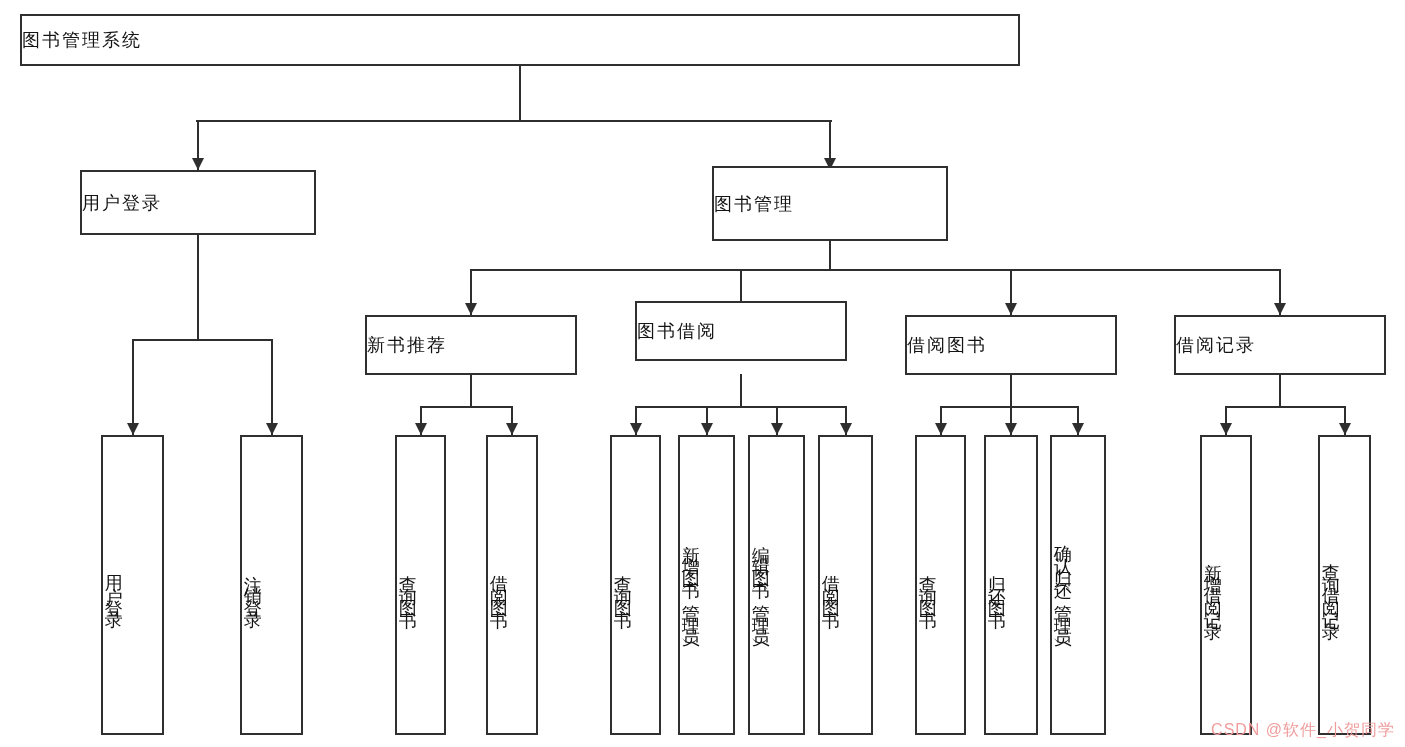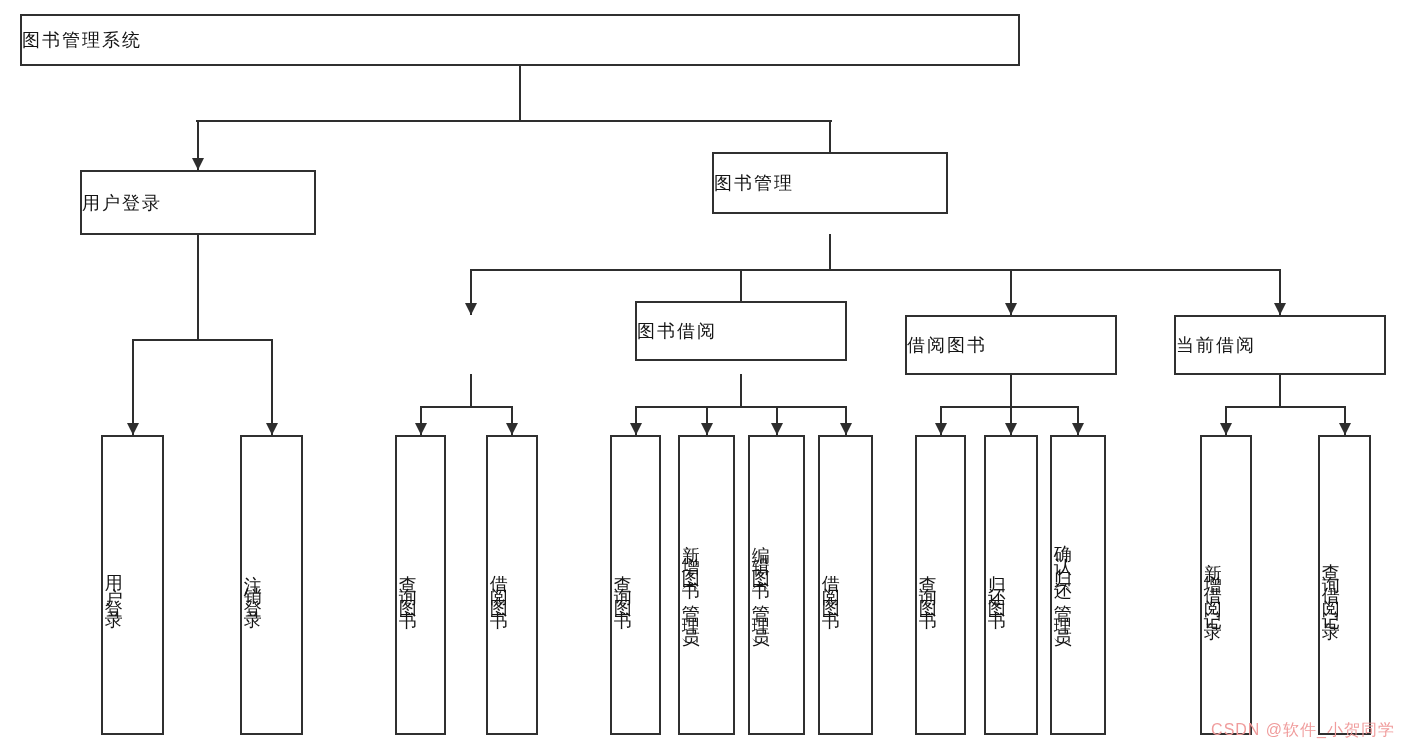--- a/index.html
+++ b/index.html
@@ -94,32 +94,35 @@
     </g>
   </svg>
 
   <div class="node h" style="left:20px;top:14px;width:1000px;height:52px">
     <span>图书管理系统</span>
   </div>
 
   <div class="node h" style="left:80px;top:170px;width:236px;height:65px">
     <span>用户登录</span>
   </div>
-  <div class="node h" style="left:712px;top:152px;width:236px;height:62px">
+  <div class="node h" style="left:712px;top:166px;width:236px;height:75px">
     <span>图书管理</span>
   </div>
 
+  <div class="node h" style="left:365px;top:315px;width:212px;height:60px">
+    <span>新书推荐</span>
+  </div>
   <div class="node h" style="left:635px;top:301px;width:212px;height:60px">
     <span>图书借阅</span>
   </div>
   <div class="node h" style="left:905px;top:315px;width:212px;height:60px">
     <span>借阅图书</span>
   </div>
   <div class="node h" style="left:1174px;top:315px;width:212px;height:60px">
-    <span>当前借阅</span>
+    <span>借阅记录</span>
   </div>
 
   <div class="node v" style="left:101px;width:63px">
     <span>用户登录</span>
   </div>
   <div class="node v" style="left:240px;width:63px">
     <span>注销登录</span>
   </div>
 
   <div class="node v" style="left:395px;width:51px">

